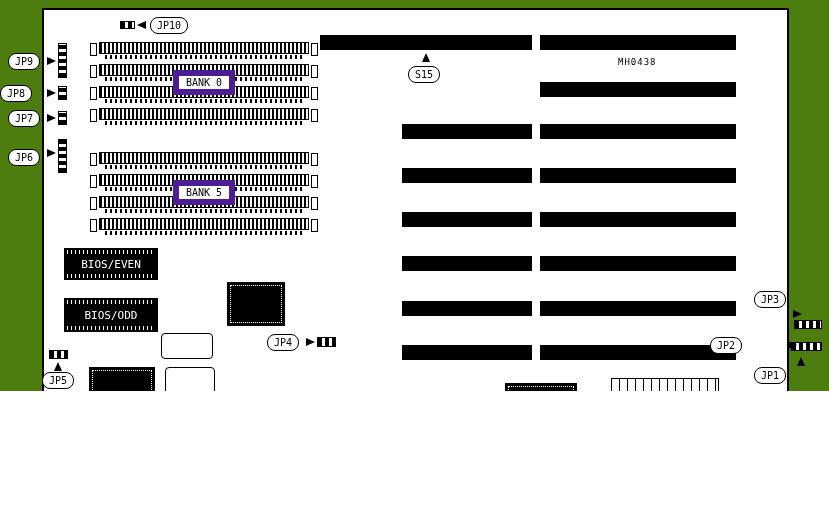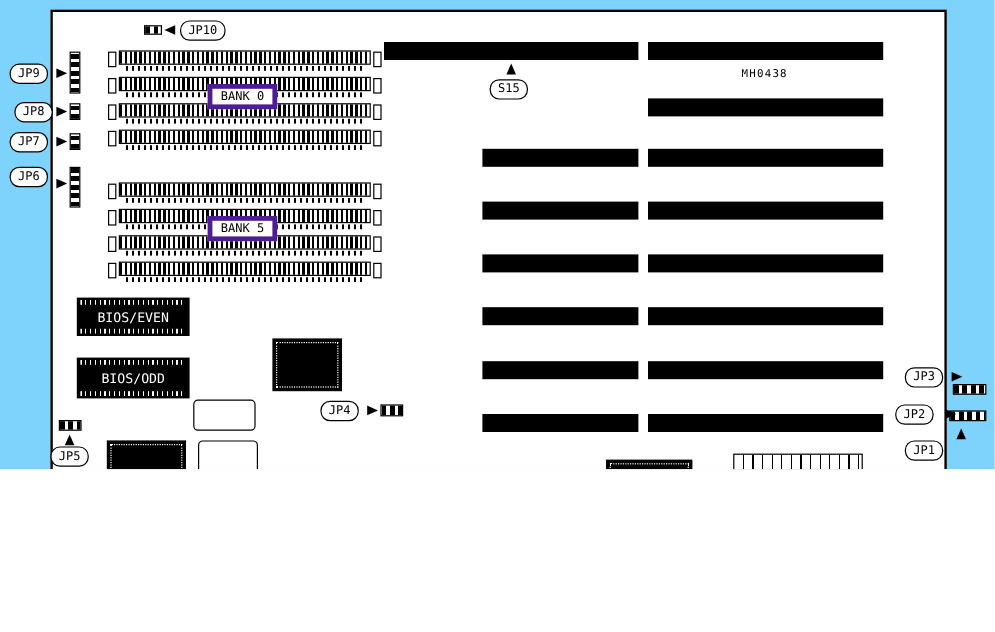--- a/index.html
+++ b/index.html
@@ -1,29 +1,29 @@
 <!DOCTYPE html>
 <html><head>
 <meta charset="utf-8">
 <style>
   * { margin:0; padding:0; box-sizing:border-box; }
   html,body { background:#fff; }
   body { font-family:"DejaVu Sans Mono","Liberation Mono",monospace; color:#000; }
-  .stage { position:relative; width:829px; height:391px; background:#7dd3fc; overflow:hidden; }
+  .stage { position:relative; width:829px; height:391px; background:#4d7c0f; overflow:hidden; }
   .board { position:absolute; left:42px; top:8px; width:747px; height:511px; border:2px solid #000; background:#fff; }
   .tag { position:absolute; border:1px solid #000; border-radius:8px; background:#fff;
          font-size:10px; height:17px; padding:0 6px; display:flex; align-items:center; z-index:7; }
   .slot { position:absolute; height:15px; background:#000; }
   .simm { position:absolute; width:228px; height:20px; display:flex; gap:2px; }
   .simm-clip { width:7px; height:13px; border:1px solid #000; margin-top:1px; background:#fff; }
   .simm-mid { flex:1; }
   .simm-stripes { height:12px; border:1px solid #000; background:repeating-linear-gradient(90deg,#000 0 2px,#fff 2px 4px); }
   .simm-dots { height:4px; margin-top:1px; margin-left:6px; margin-right:6px;
                background:repeating-linear-gradient(90deg,#000 0 2px,transparent 2px 5px); }
-  .banklabel { position:absolute; border:4px solid #4c1d95; background:#fff; font-size:10px; padding:1px 7px; z-index:6; }
+  .banklabel { position:absolute; border:6px solid #4c1d95; background:#fff; font-size:10px; padding:1px 7px; z-index:6; }
   .chip-black { position:absolute; background:#000; }
   .pinrim { position:absolute; inset:3px; border:1px dotted #fff; }
   .pin1 { position:absolute; left:7px; bottom:7px; width:6px; height:6px; border-radius:50%; background:#fff; }
   .white-box { position:absolute; border:1px solid #000; border-radius:4px; background:#fff; }
   .jumper-h { position:absolute; border:1px solid #000; background:repeating-linear-gradient(90deg,#000 0 4px,#fff 4px 7px); }
   .jumper-v { position:absolute; border:1px solid #000; background:repeating-linear-gradient(0deg,#000 0 4px,#fff 4px 7px); }
   .arr { position:absolute; width:0; height:0; z-index:7; }
   .arr-left  { border-top:4px solid transparent; border-bottom:4px solid transparent; border-right:9px solid #000; }
   .arr-right { border-top:4px solid transparent; border-bottom:4px solid transparent; border-left:9px solid #000; }
   .arr-up    { border-left:4px solid transparent; border-right:4px solid transparent; border-bottom:9px solid #000; }
@@ -58,33 +58,33 @@
   <div class="tag" style="left:150px;top:17px">
     <span>JP10</span>
   </div>
 
   <div class="tag" style="left:8px;top:53px">
     <span>JP9</span>
   </div>
   <div class="arr arr-right" style="left:47px;top:57px"></div>
   <div class="jumper-v" style="left:58px;top:43px;width:9px;height:35px"></div>
 
-  <div class="tag" style="left:12px;top:85px">
+  <div class="tag" style="left:0;top:85px">
     <span>JP8</span>
   </div>
   <div class="arr arr-right" style="left:47px;top:89px"></div>
   <div class="jumper-v" style="left:58px;top:86px;width:9px;height:14px"></div>
 
   <div class="tag" style="left:8px;top:110px">
     <span>JP7</span>
   </div>
   <div class="arr arr-right" style="left:47px;top:114px"></div>
   <div class="jumper-v" style="left:58px;top:111px;width:9px;height:14px"></div>
 
-  <div class="tag" style="left:8px;top:139px">
+  <div class="tag" style="left:8px;top:149px">
     <span>JP6</span>
   </div>
   <div class="arr arr-right" style="left:47px;top:149px"></div>
   <div class="jumper-v" style="left:58px;top:139px;width:9px;height:34px"></div>
 
   <div class="simm" style="left:90px;top:42px">
     <div class="simm-clip"></div>
     <div class="simm-mid">
         <div class="simm-stripes"></div>
         <div class="simm-dots"></div>
@@ -226,27 +226,27 @@
 
   <div class="model-text" style="left:618px;top:57px">MH0438</div>
 
   <div class="comb" style="left:611px;top:378px;width:108px">
     <div class="comb-top"></div>
     <div class="comb-teeth"></div>
   </div>
 
   <div class="xhatch" style="left:745px;top:401px;width:32px;height:40px"></div>
 
-  <div class="tag" style="left:754px;top:306px">
+  <div class="tag" style="left:754px;top:291px">
     <span>JP3</span>
   </div>
   <div class="arr arr-right" style="left:793px;top:310px"></div>
   <div class="jumper-h" style="left:794px;top:320px;width:28px;height:9px"></div>
 
-  <div class="tag" style="left:746px;top:337px">
+  <div class="tag" style="left:710px;top:337px">
     <span>JP2</span>
   </div>
   <div class="arr arr-right" style="left:788px;top:341px"></div>
   <div class="jumper-h" style="left:791px;top:342px;width:31px;height:9px"></div>
 
   <div class="tag" style="left:754px;top:367px">
     <span>JP1</span>
   </div>
   <div class="arr arr-up" style="left:797px;top:357px"></div>
 

